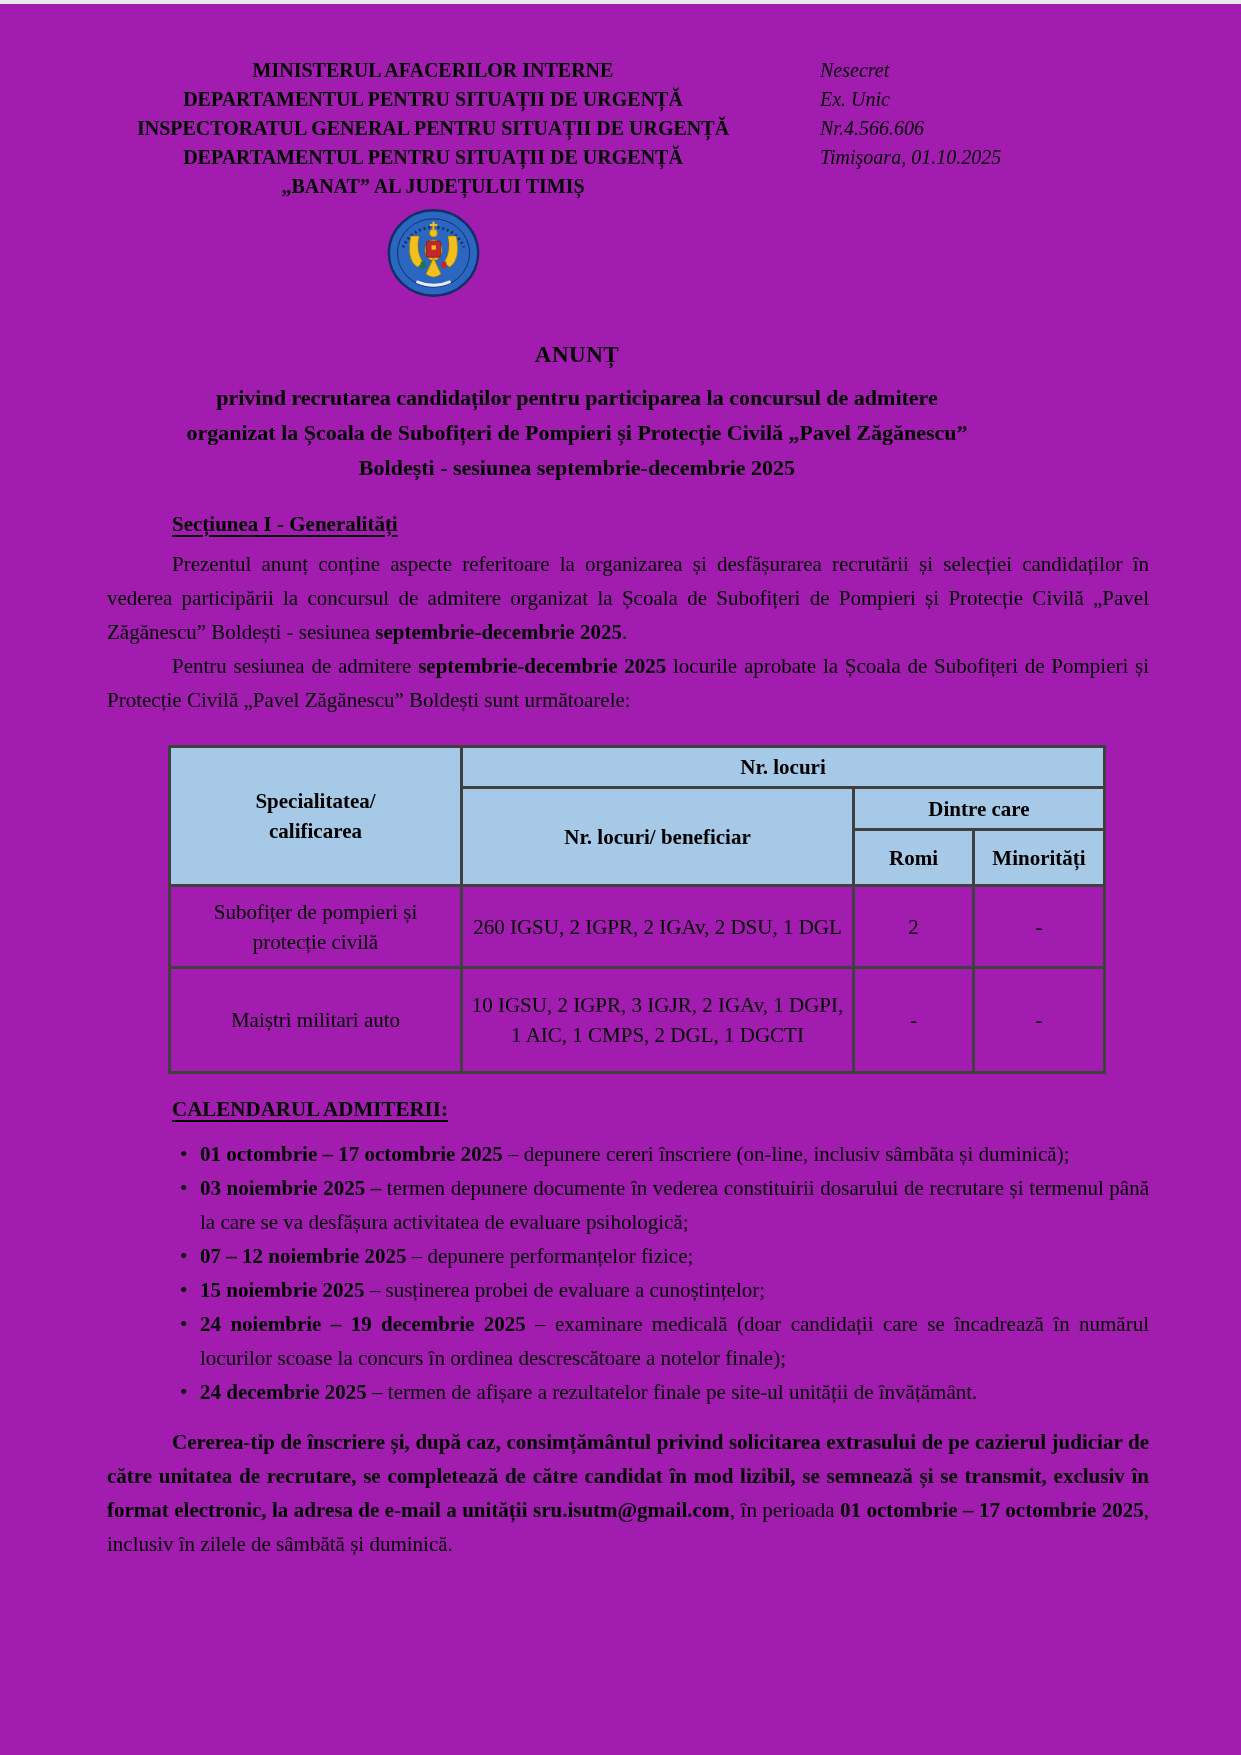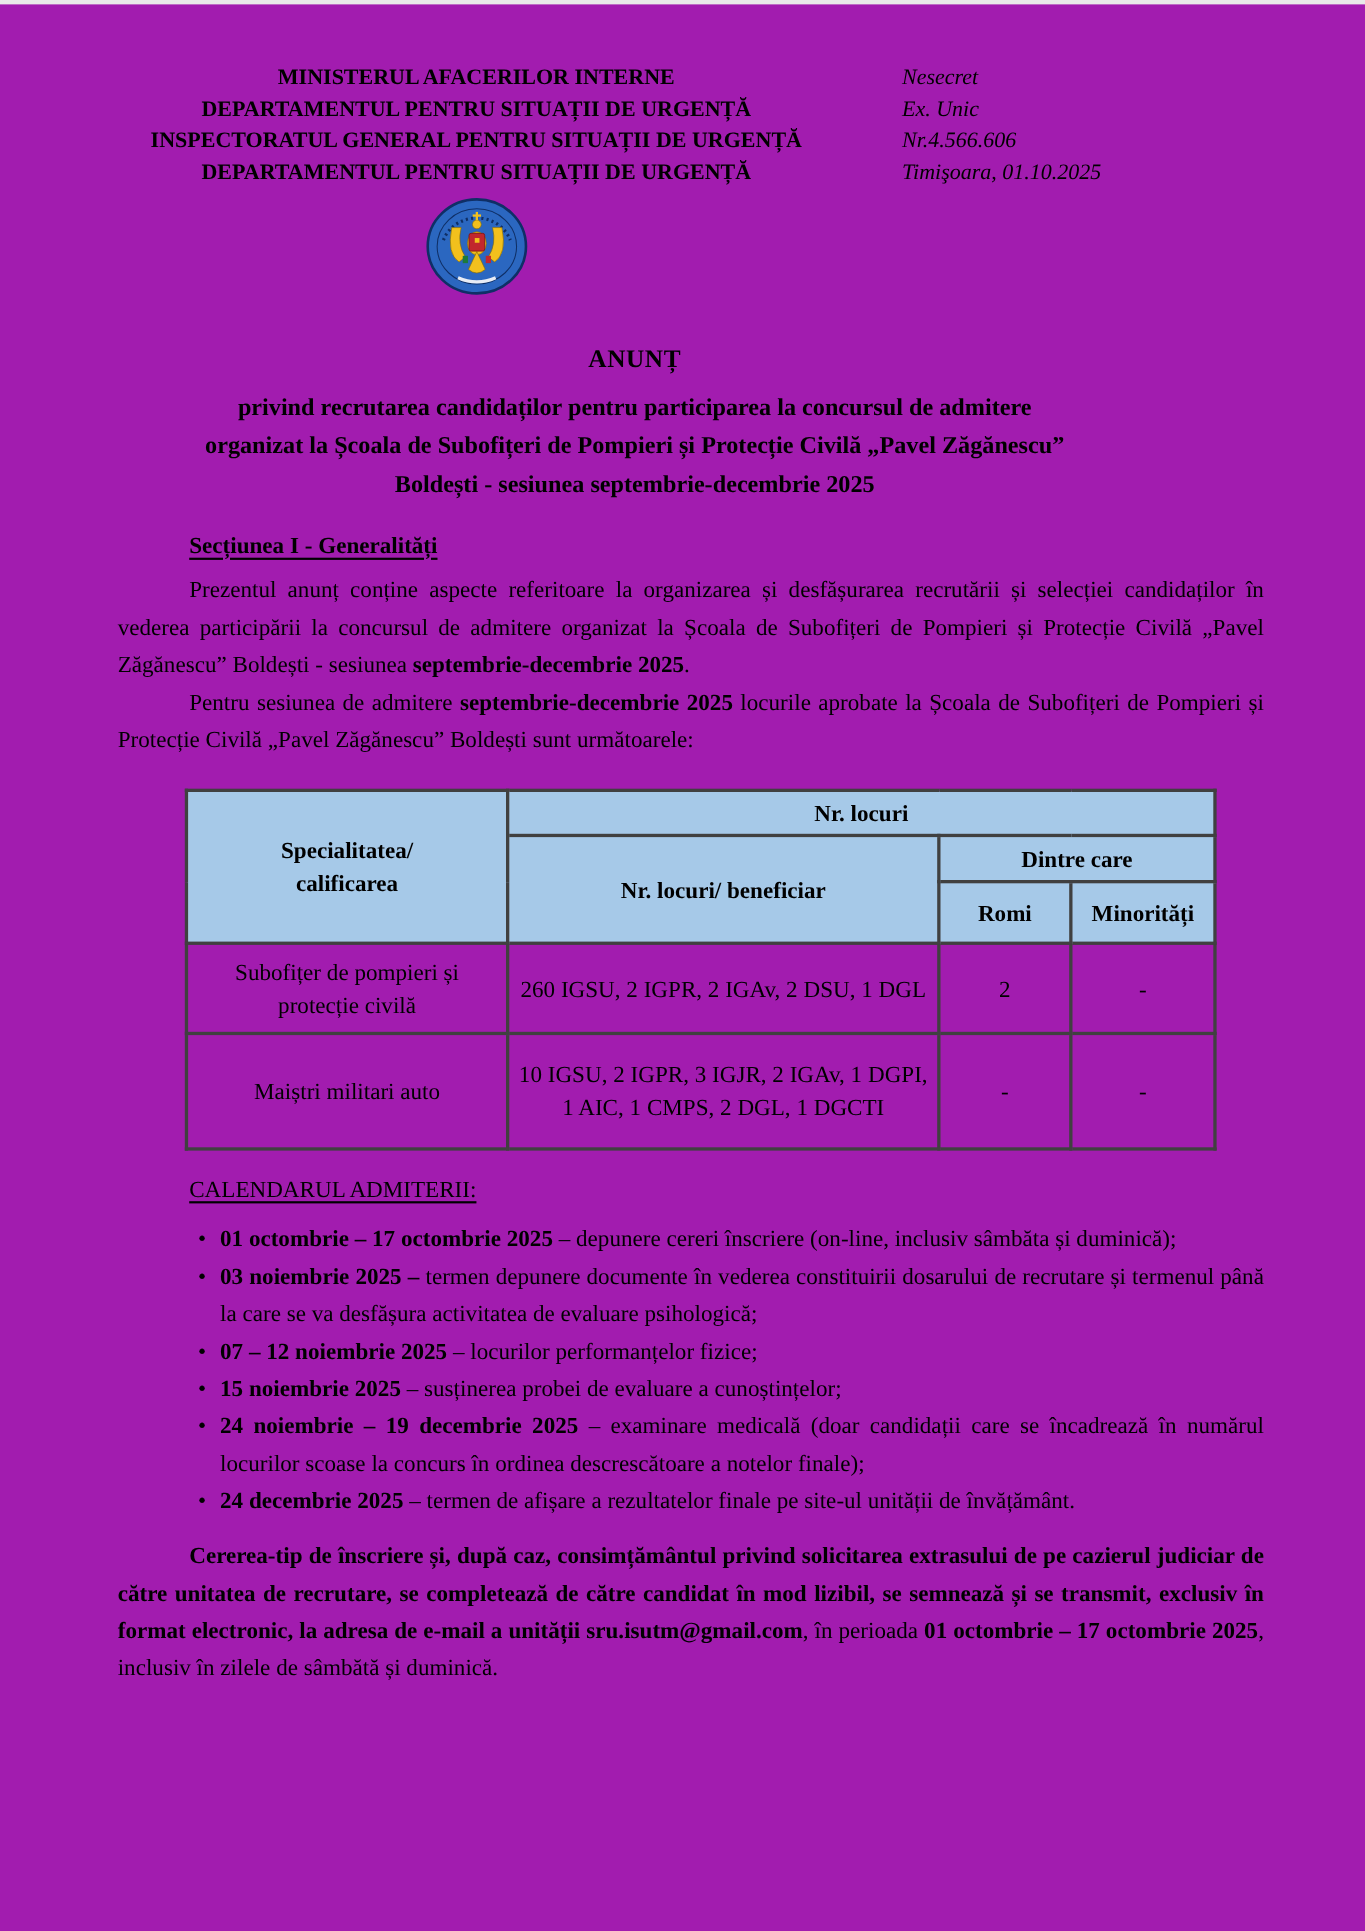--- a/index.html
+++ b/index.html
@@ -34,39 +34,40 @@
   table.places th, table.places td { border:3px solid #404040; font-size:21px; line-height:30px;
                  text-align:center; vertical-align:middle; padding:2px 6px; }
   table.places th { background:var(--th-bg,#a6c9e8); font-weight:bold; }
   th.light { font-weight:normal; }
   .col1 { width:292px; } .col2 { width:392px; } .col3 { width:120px; } .col4 { width:131px; }
   .hr1 { height:41px; } .hr2 { height:42px; } .hr3 { height:56px; }
   .dr1 { height:82px; } .dr2 { height:105px; }
   td.specialty { text-align:left; padding-left:12px; }
   th.specialty-h { white-space:pre-line; }
   
-  .cal-heading { margin-top:19px; margin-left:65px; font-size:21px; font-weight:normal;
+  .cal-heading { margin-top:19px; margin-left:65px; font-size:21px; font-weight:bold;
                  line-height:32px; text-decoration:underline; text-underline-offset:4px; }
   .cal-list { margin-top:12px; }
   .cal-item { position:relative; padding-left:93px; font-size:21px; line-height:34px; text-align:justify; }
   .bullet { position:absolute; left:73px; top:0; }
   
   .closing { margin-top:16px; font-size:21px; line-height:34px; text-align:justify; text-indent:65px; }
 </style>
 </head>
 <body>
 
 <div class="sheet">
 
   <div class="letterhead">
     <div class="org-col">
       <div class="org-line">MINISTERUL AFACERILOR INTERNE</div>
       <div class="org-line">DEPARTAMENTUL PENTRU SITUAȚII DE URGENȚĂ</div>
       <div class="org-line">INSPECTORATUL GENERAL PENTRU SITUAȚII DE URGENȚĂ</div>
       <div class="org-line">DEPARTAMENTUL PENTRU SITUAȚII DE URGENȚĂ</div>
+      <div class="org-line">„BANAT” AL JUDEȚULUI TIMIȘ</div>
       <div class="logo-wrap">
         <svg viewBox="0 0 100 96" aria-hidden="true">
           <ellipse cx="50" cy="48" rx="47" ry="45" fill="#2b67c0" stroke="#0f2f66" stroke-width="2.5"></ellipse>
           <ellipse cx="50" cy="48" rx="38" ry="36" fill="none" stroke="#0f2f66" stroke-width="1"></ellipse>
           <path d="M18,42 A34,32 0 0 1 82,42" fill="none" stroke="#0f2f66" stroke-width="3" stroke-dasharray="2,3"></path>
           <path d="M32,78 Q50,86 68,78" fill="none" stroke="#e8ecf5" stroke-width="3"></path>
           <path d="M26,30 Q21,55 33,63 L39,58 Q31,46 35,30 Z" fill="#f2c01d" stroke="#8a6d00" stroke-width="0.6"></path>
           <path d="M74,30 Q79,55 67,63 L61,58 Q69,46 65,30 Z" fill="#f2c01d" stroke="#8a6d00" stroke-width="0.6"></path>
           <ellipse cx="50" cy="45" rx="9" ry="11" fill="#f2c01d" stroke="#8a6d00" stroke-width="0.6"></ellipse>
           <circle cx="50" cy="27" r="4.2" fill="#f2c01d" stroke="#8a6d00" stroke-width="0.6"></circle>
@@ -137,21 +138,21 @@
       <td>-</td>
     </tr>
   </tbody>
     </table>
 
   <div class="cal-heading">CALENDARUL ADMITERII:</div>
 
   <div class="cal-list">
     <div class="cal-item"><span class="bullet">•</span><span class="b">01 octombrie – 17 octombrie 2025</span><span> – depunere cereri înscriere (on-line, inclusiv sâmbăta și duminică);</span></div>
     <div class="cal-item"><span class="bullet">•</span><span class="b">03 noiembrie 2025 –</span><span> termen depunere documente în vederea constituirii dosarului de recrutare și termenul până la care se va desfășura activitatea de evaluare psihologică;</span></div>
-    <div class="cal-item"><span class="bullet">•</span><span class="b">07 – 12 noiembrie 2025</span><span> – locurilor performanțelor fizice;</span></div>
+    <div class="cal-item"><span class="bullet">•</span><span class="b">07 – 12 noiembrie 2025</span><span> – depunere performanțelor fizice;</span></div>
     <div class="cal-item"><span class="bullet">•</span><span class="b">15 noiembrie 2025</span><span> – susținerea probei de evaluare a cunoștințelor;</span></div>
     <div class="cal-item"><span class="bullet">•</span><span class="b">24 noiembrie – 19 decembrie 2025</span><span> – examinare medicală (doar candidații care se încadrează în numărul locurilor scoase la concurs în ordinea descrescătoare a notelor finale);</span></div>
     <div class="cal-item"><span class="bullet">•</span><span class="b">24 decembrie 2025</span><span> – termen de afișare a rezultatelor finale pe site-ul unității de învățământ.</span></div>
   </div>
 
   <p class="closing"><span class="b">Cererea-tip de înscriere și, după caz, consimțământul privind solicitarea extrasului de pe cazierul judiciar de către unitatea de recrutare, se completează de către candidat în mod lizibil, se semnează și se transmit, exclusiv în format electronic, la adresa de e-mail a unității </span><span class="b">sru.isutm@gmail.com</span><span>, în perioada </span><span class="b">01 octombrie – 17 octombrie 2025</span><span>, inclusiv în zilele de sâmbătă și duminică.</span></p>
 
 </div>
 
 </body></html>

